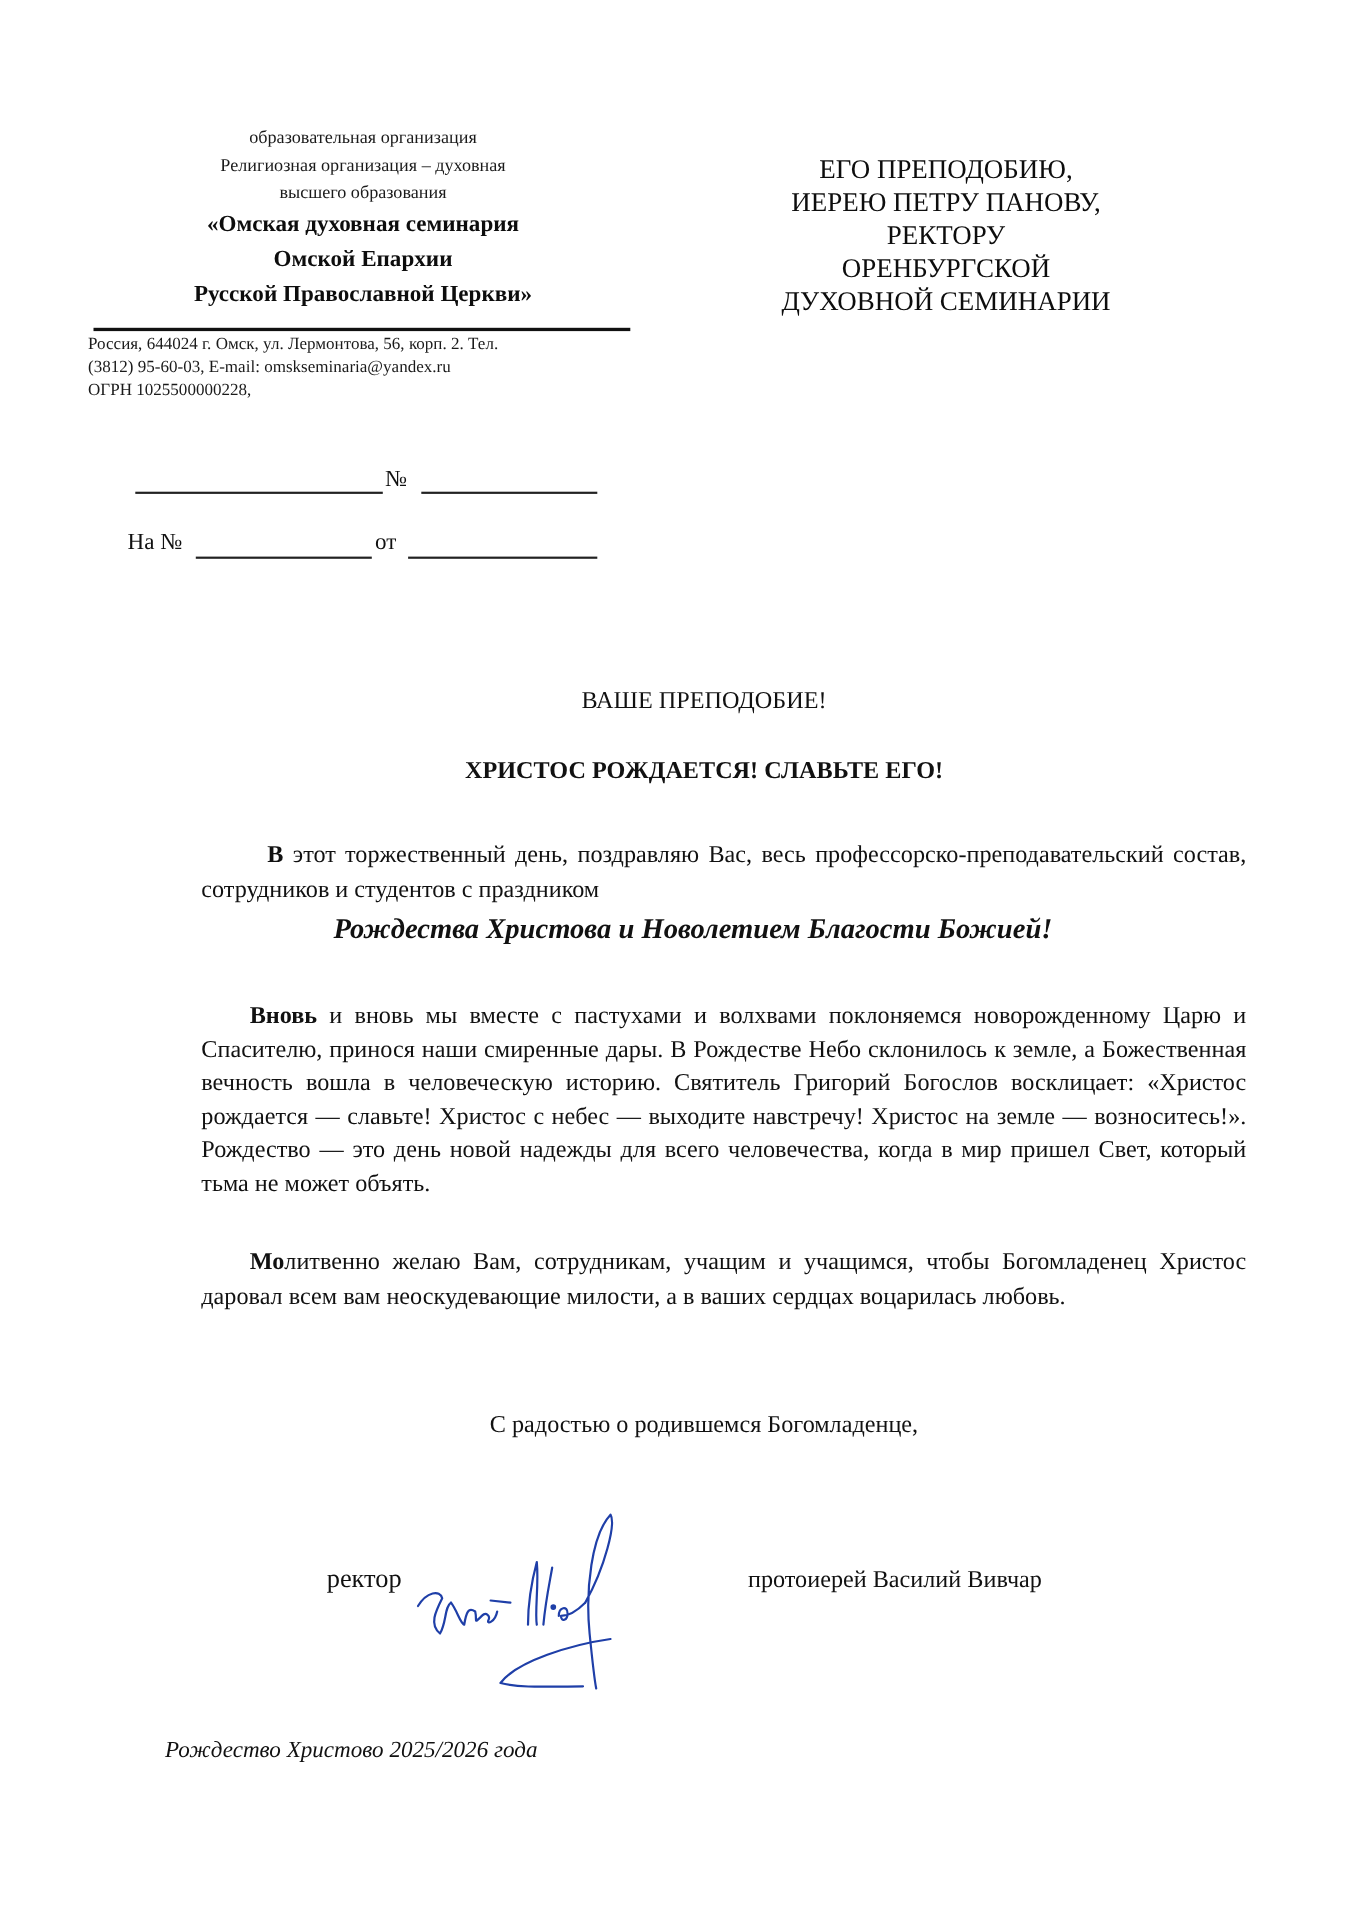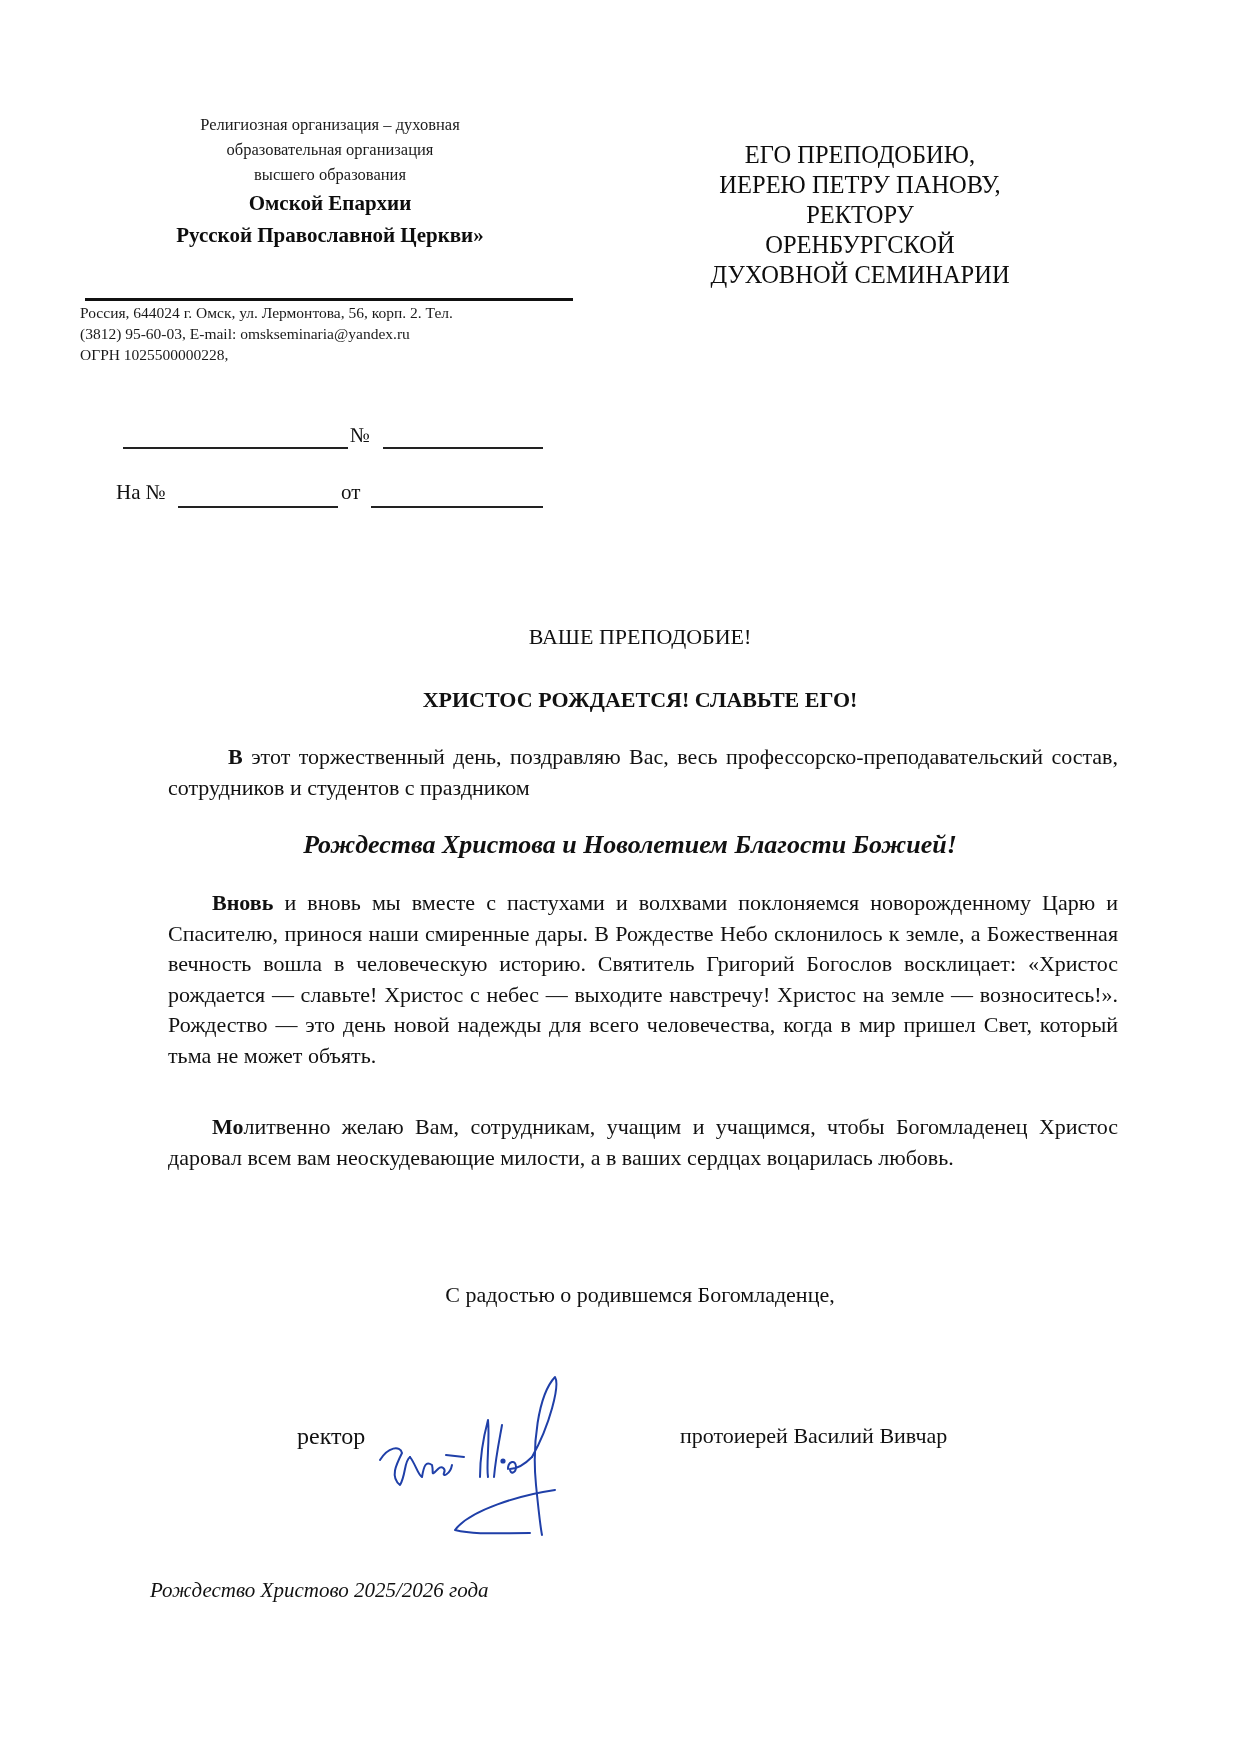--- a/index.html
+++ b/index.html
@@ -23,42 +23,43 @@
     .onrow .line1 { position: absolute; left: 62px; top: 26px; width: 160px; height: 1.5px; background: #222; }
     .onrow .ot { position: absolute; left: 225px; top: 0; }
     .onrow .line2 { position: absolute; left: 255px; top: 26px; width: 172px; height: 1.5px; background: #222; }
 
     
     .addressee { left: 660px; top: 140px; width: 400px; text-align: center; font-weight: normal; font-size: 24.5px; line-height: 30px; color: #0d0d0d; }
 
     
     .salutation { left: 340px; top: 624px; width: 600px; text-align: center; font-size: 22px; }
     .greeting { left: 330px; top: 687px; width: 620px; text-align: center; font-size: 22px; font-weight: bold; }
-    .para { left: 168px; width: 950px; font-size: 22px; line-height: 30.5px; text-align: justify; text-align-last: left; }
+    .para { left: 183px; width: 950px; font-size: 22px; line-height: 30.5px; text-align: justify; text-align-last: left; margin-top: 20px; }
     .para .lead { font-weight: bold; }
     .p1 { top: 742px; }
     .p1 .first { display: block; text-indent: 60px; }
     .feast { left: 230px; top: 830px; width: 800px; text-align: center; font-style: italic; font-weight: bold; font-size: 26px; }
     .p2 { top: 888px; }
     .p3 { top: 1112px; }
     .indent { text-indent: 44px; }
 
     .closing { left: 380px; top: 1282px; width: 520px; text-align: center; font-size: 22px; }
     .sig-title { left: 265px; top: 1423px; font-size: 24px; margin-left: 32px; }
     .sig-name { left: 680px; top: 1423px; font-size: 22px; }
     .signature { left: 360px; top: 1365px; width: 250px; height: 180px; }
     .dateline { left: 150px; top: 1578px; font-style: italic; font-size: 21px; }
   </style>
 </head>
 <body>
 
 <div class="abs org">
+  <div class="ln">образовательная организация</div>
   <div class="ln">Религиозная организация – духовная</div>
-  <div class="ln">образовательная организация</div>
   <div class="ln">высшего образования</div>
+  <div class="bold">«Омская духовная семинария</div>
   <div class="bold">Омской Епархии</div>
   <div class="bold">Русской Православной Церкви»</div>
 </div>
 <div class="abs org-rule"></div>
 <div class="abs contacts">
   <div>Россия, 644024 г. Омск, ул. Лермонтова, 56, корп. 2. Тел.</div>
   <div>(3812) 95-60-03, E-mail: omskseminaria@yandex.ru</div>
   <div>ОГРН 1025500000228,</div>
 </div>
 

